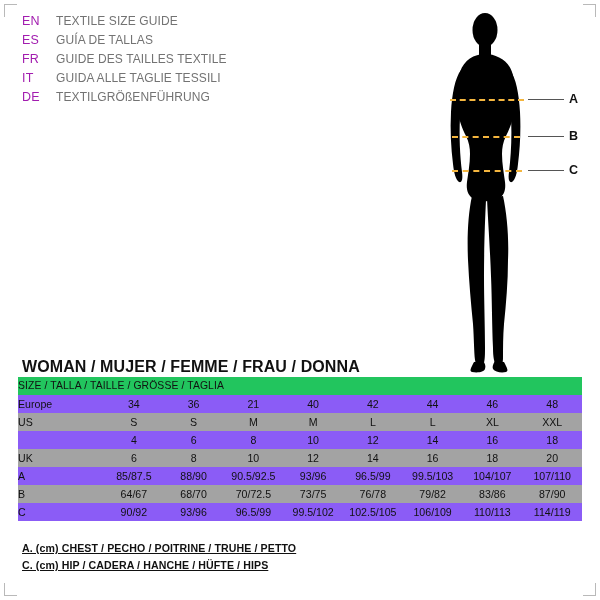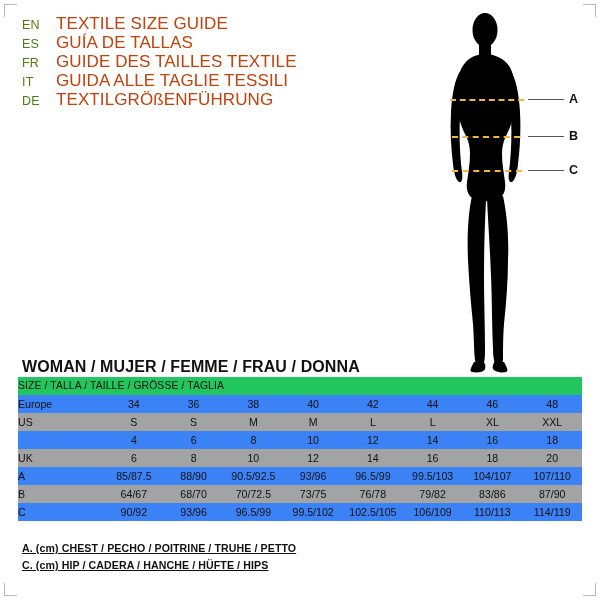--- a/index.html
+++ b/index.html
@@ -29,26 +29,26 @@
   }
   .lang-row {
     display: flex;
     align-items: baseline;
     height: 19px;
   }
   .lang-code {
     width: 34px;
     font-size: 12.5px;
     letter-spacing: 0.2px;
-    color: #4d7c0f;
+    color: #a21caf;
   }
   .lang-title {
-    font-size: 17px;
+    font-size: 12px;
     letter-spacing: 0.1px;
-    color: #c2410c;
+    color: #737373;
   }
 
   
   .figure-wrap {
     position: absolute;
     left: 430px;
     top: 8px;
     width: 160px;
     height: 370px;
   }
@@ -103,21 +103,21 @@
   }
   .row-head td {
     background: #22c55e;
     color: #ffffff;
     font-size: 10.4px;
     font-weight: normal;
     letter-spacing: 0.1px;
     height: 19px;
     line-height: 19px;
   }
-  .row-shaded td { background: #3b82f6; margin-left: 25px; }
+  .row-shaded td { background: #8b5cf6; margin-left: 25px; }
   .row-plain td { background: #a3a3a3; }
   .c-label {
     padding-left: 6px;
     text-align: left;
     width: 86px;
   }
   .c-val { text-align: center; }
 
   
   .footnotes {
@@ -268,21 +268,21 @@
       </colgroup>
       <tbody>
         <tr class="row-head">
           <td class="c-label" colspan="9">SIZE / TALLA / TAILLE / GRÖSSE / TAGLIA</td>
         </tr>
 
         <tr class="row-shaded">
           <td class="c-label">Europe</td>
           <td class="c-val">34</td>
           <td class="c-val">36</td>
-          <td class="c-val">38</td>
+          <td class="c-val">21</td>
           <td class="c-val">40</td>
           <td class="c-val">42</td>
           <td class="c-val">44</td>
           <td class="c-val">46</td>
           <td class="c-val">48</td>
         </tr>
 
         <tr class="row-plain">
           <td class="c-label">US</td>
           <td class="c-val">S</td>

